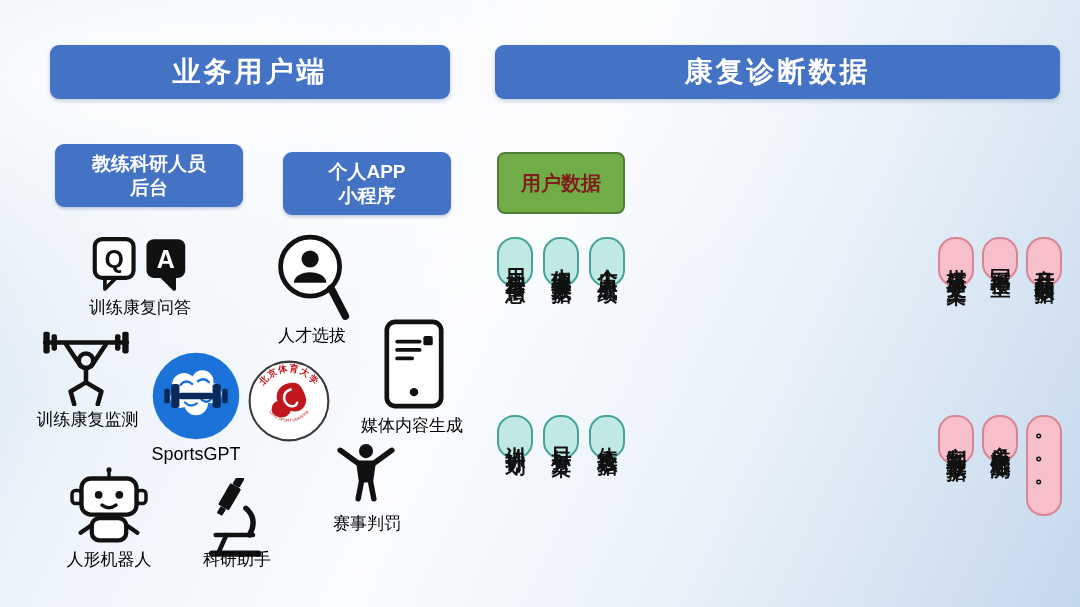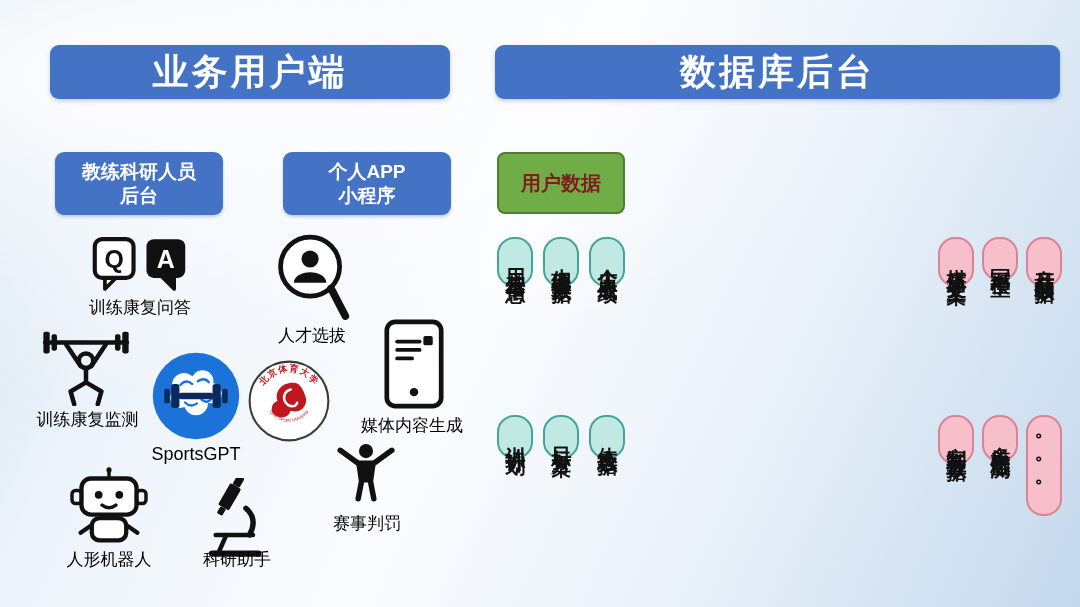--- a/index.html
+++ b/index.html
@@ -7,21 +7,21 @@
   body { font-family:"Liberation Sans", sans-serif; color:#111; }
   .stage{
     position:relative; width:1080px; height:607px; overflow:hidden;
     background:
       radial-gradient(120% 90% at 10% 12%, rgba(255,255,255,.95), rgba(255,255,255,0) 60%),
       linear-gradient(115deg, #cfe0ef 0%, #ecf3fa 20%, #fafcfe 46%, #e9f1f9 70%, #c4d8ec 100%);
   }
   .hdr{
     position:absolute; height:54px; border-radius:9px;
     background:var(--header-blue,#4472C4); color:#fff;
-    font-weight:bold; font-size:36px; letter-spacing:3px;
+    font-weight:bold; font-size:28px; letter-spacing:3px;
     display:flex; align-items:center; justify-content:center;
     box-shadow:0 2px 4px rgba(40,70,130,.25);
   }
   .subbox{
     position:absolute; height:63px; border-radius:9px;
     background:var(--header-blue,#4472C4); color:#fff;
     font-weight:bold; font-size:19px; line-height:1.25; text-align:center;
     display:flex; align-items:center; justify-content:center;
     box-shadow:0 2px 3px rgba(40,70,130,.25);
   }
@@ -51,21 +51,21 @@
     position:absolute; text-align:center; font-weight:normal; font-size:17px; color:#000;
   }
 </style>
 </head>
 <body>
 
 <div class="stage">
 
   <div class="hdr" style="left:50px;top:45px;width:400px">业务用户端</div>
 
-  <div class="subbox" style="left:55px;top:152px;width:168px">
+  <div class="subbox" style="left:55px;top:144px;width:188px">
     <div>
       <div>教练科研人员</div>
       <div>后台</div>
     </div>
   </div>
 
   <div class="subbox" style="left:283px;top:152px;width:168px">
     <div>
       <div>个人APP</div>
       <div>小程序</div>
@@ -216,21 +216,21 @@
       <g stroke="#111" stroke-width="7" stroke-linecap="round">
         <line x1="35" y1="28" x2="13" y2="12"></line>
         <line x1="57" y1="28" x2="79" y2="12"></line>
         <line x1="40" y1="53" x2="36" y2="74"></line>
         <line x1="52" y1="53" x2="56" y2="74"></line>
       </g>
     </svg>
   </div>
   <div class="ilabel" style="left:322px;top:512px;width:90px">赛事判罚</div>
 
-  <div class="hdr" style="left:495px;top:45px;width:565px">数据库后台</div>
+  <div class="hdr" style="left:495px;top:45px;width:565px">康复诊断数据</div>
 
   <div class="group" style="left:497px;width:128px">
     <div class="cat">用户数据</div>
     <div class="row row1">
       <div class="pill c1">用户基本信息</div>
       <div class="pill c1">生理健康数据</div>
       <div class="pill c1">个人历史成绩</div>
     </div>
     <div class="row row2">
       <div class="pill c1">训练计划</div>

